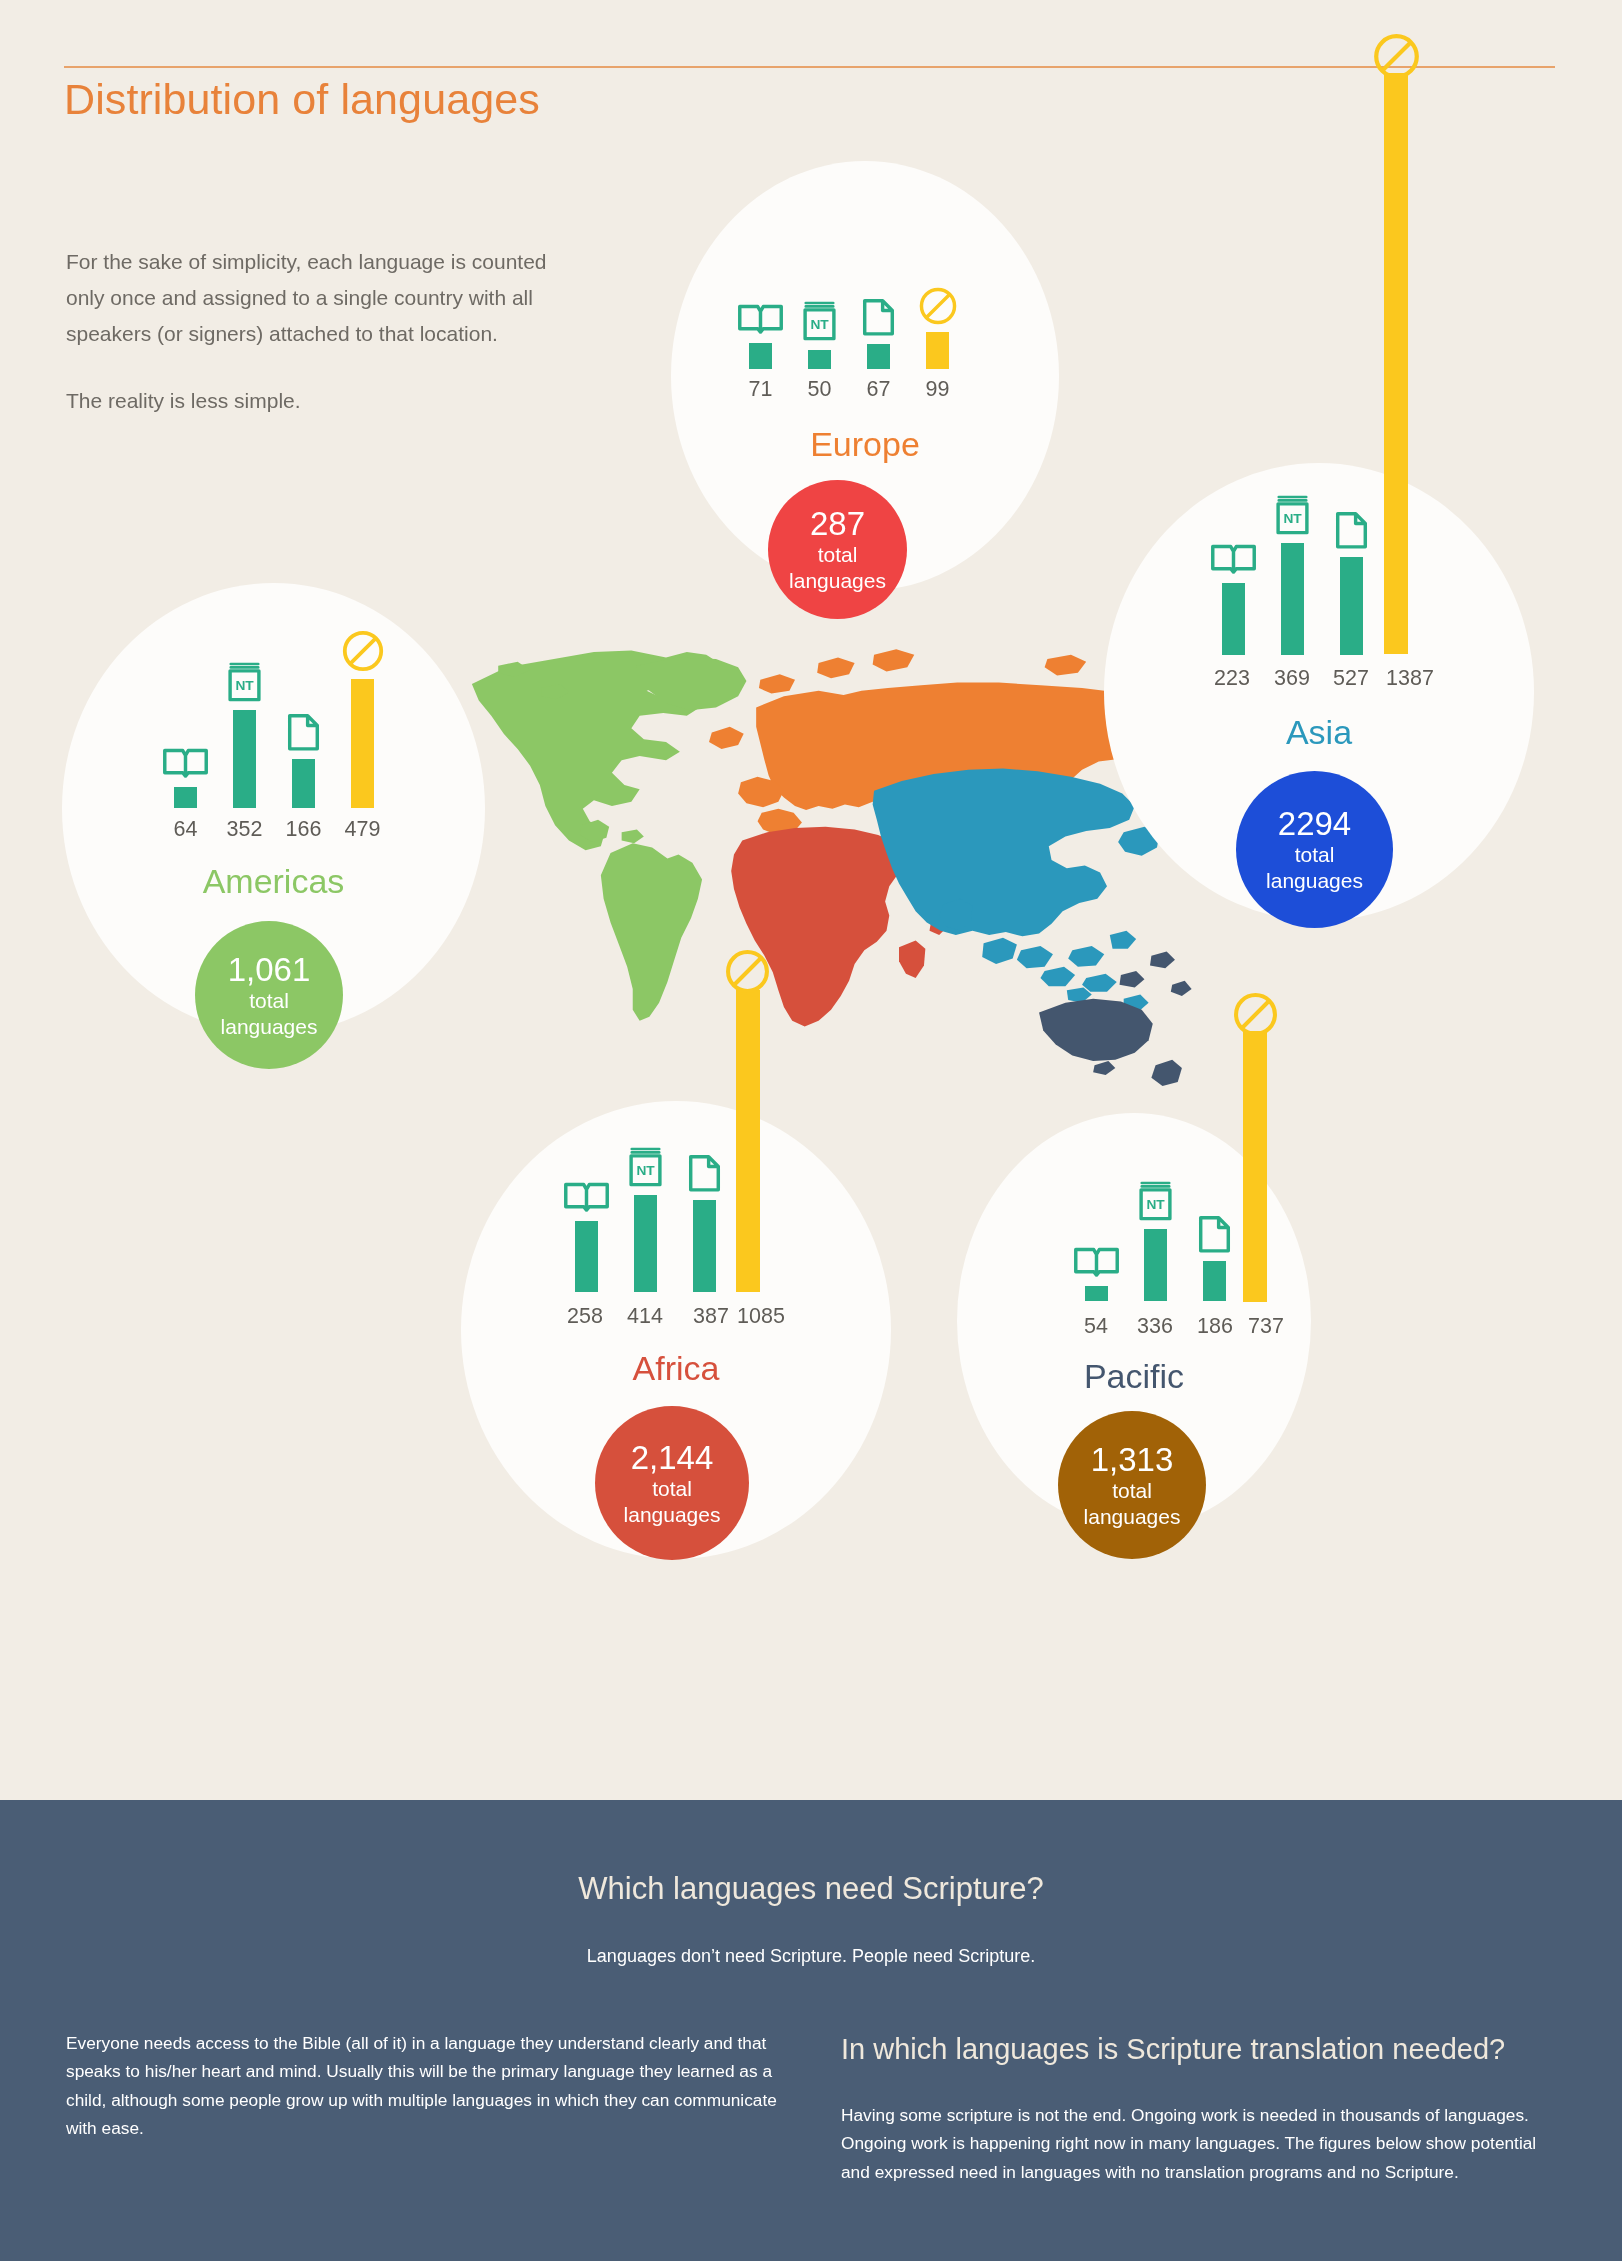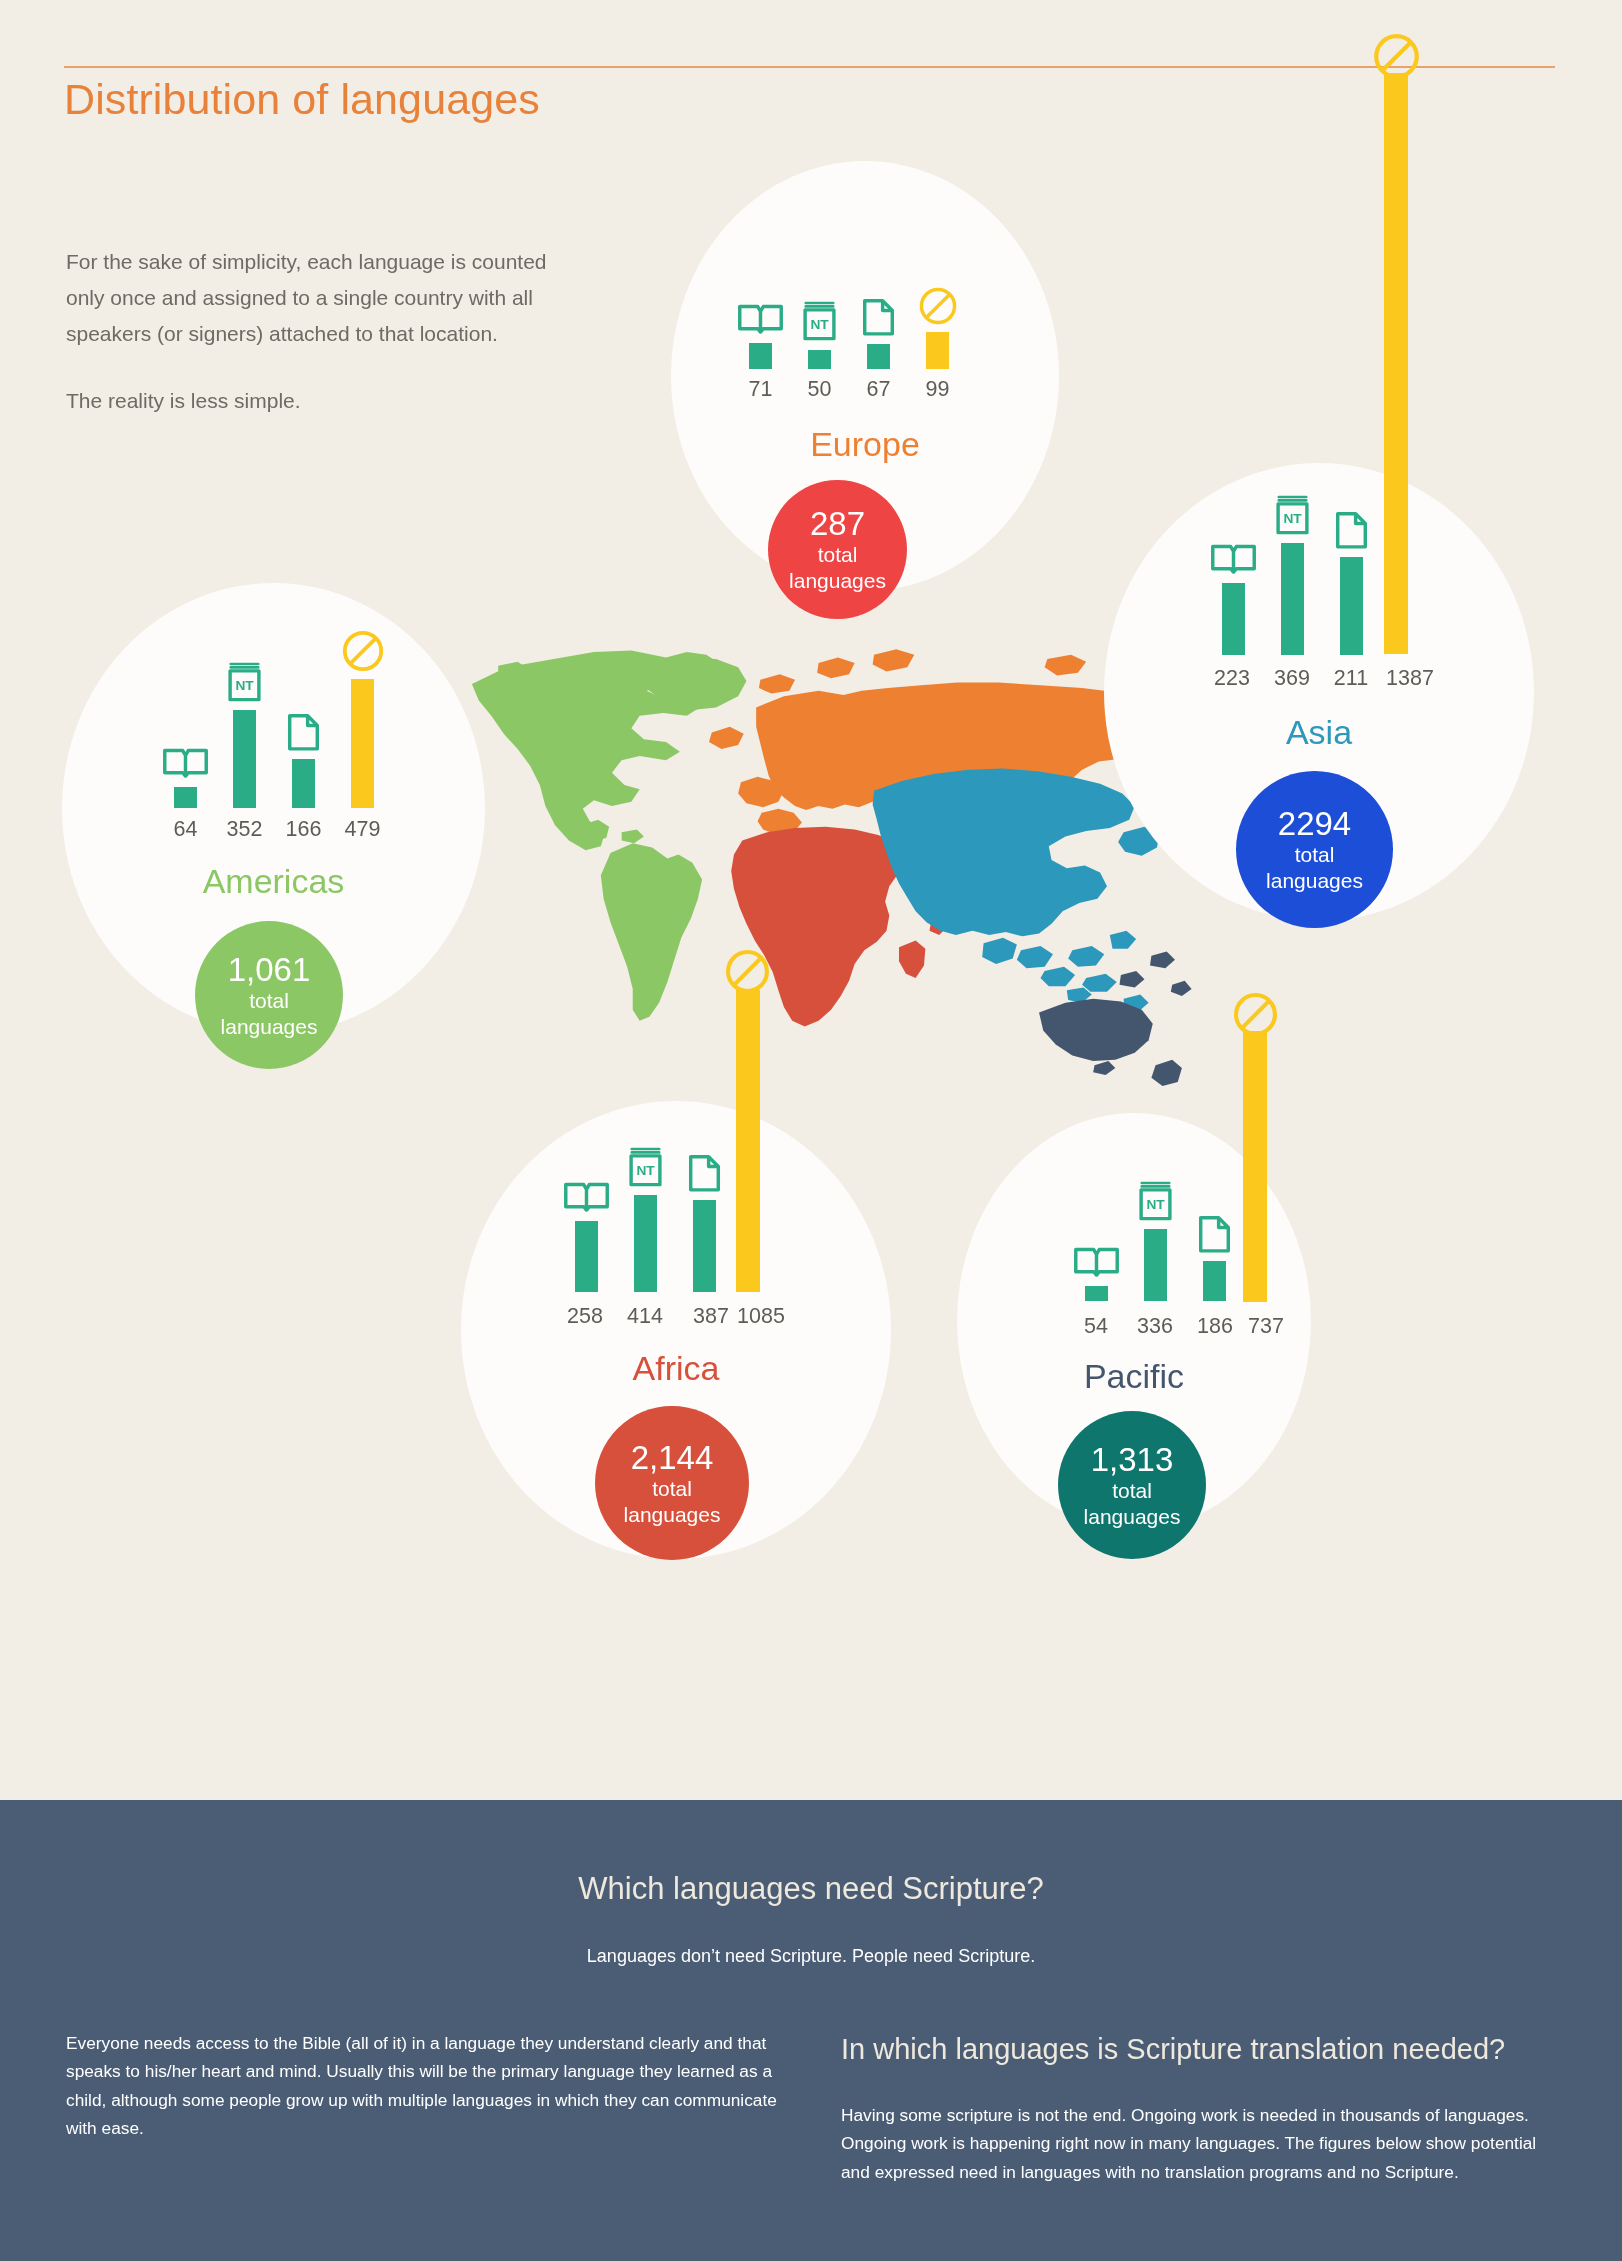--- a/index.html
+++ b/index.html
@@ -257,21 +257,21 @@
       <div class="bar-col" style="width:59px;">
         <svg class="bar-icon" width="35" height="40" viewBox="0 0 50 58">
           <path d="M5 4 L31 4 L45 18 L45 52 L5 52 Z M31 4 L31 18 L45 18" fill="none" stroke="#2AAD87" stroke-width="5" stroke-linejoin="round"></path>
         </svg>
         <div class="bar-rect" style="height:98px; width:23.6px; background:#2AAD87;"></div>
       </div>
     </div>
 
     <div class="bar-val" style="left:97px; top:203px; width:62px;">223</div>
     <div class="bar-val" style="left:157px; top:203px; width:62px;">369</div>
-    <div class="bar-val" style="left:216px; top:203px; width:62px;">211</div>
+    <div class="bar-val" style="left:216px; top:203px; width:62px;">527</div>
     <div class="bar-val" style="left:268px; top:203px; width:76px;">1387</div>
 
     <div class="region-label" style="top:250px; color:#2B98BC;">Asia</div>
 
     <div class="total-circle" style="left:132px; top:308px; width:157px; height:157px; background:#1d4ed8;">
       <div class="total-num">2294</div>
       <div class="total-sub">total</div>
       <div class="total-sub">languages</div>
     </div>
   </div>
@@ -411,21 +411,21 @@
       </div>
     </div>
 
     <div class="bar-val" style="left:108px; top:201px; width:62px;">54</div>
     <div class="bar-val" style="left:167px; top:201px; width:62px;">336</div>
     <div class="bar-val" style="left:227px; top:201px; width:62px;">186</div>
     <div class="bar-val" style="left:271px; top:201px; width:76px;">737</div>
 
     <div class="region-label" style="top:244px; color:#44566E;">Pacific</div>
 
-    <div class="total-circle" style="left:101px; top:298px; width:148px; height:148px; background:#0f766e;">
+    <div class="total-circle" style="left:101px; top:298px; width:148px; height:148px; background:#a16207;">
       <div class="total-num">1,313</div>
       <div class="total-sub">total</div>
       <div class="total-sub">languages</div>
     </div>
   </div>
 
 </div>
 
 <div id="bottom-panel">
 

